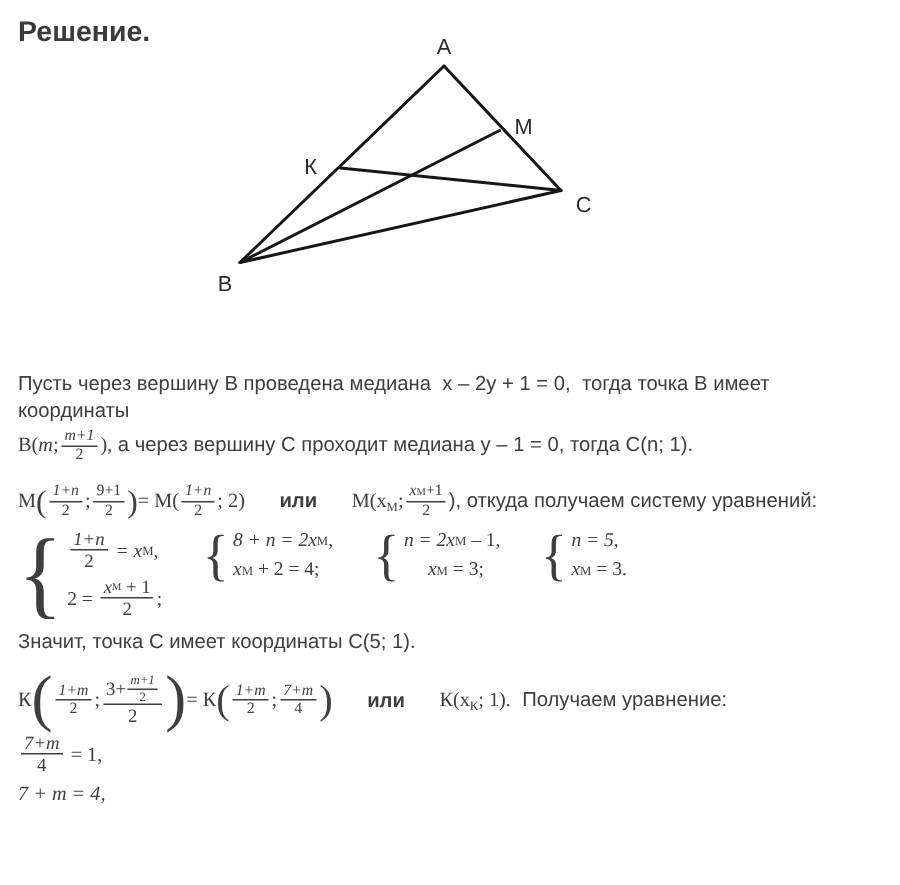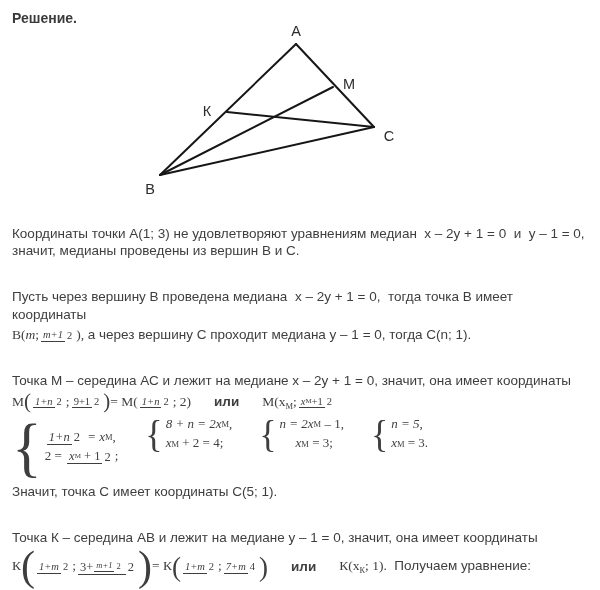--- a/index.html
+++ b/index.html
@@ -3,30 +3,30 @@
 <meta charset="utf-8">
 <style>
   html,body{margin:0;padding:0;}
   body{
     width:600px;height:590px;overflow:hidden;background:#ffffff;
     color:#3e3e3e;
     font-family:"Liberation Sans",sans-serif;
     font-size:13.5px;line-height:1.28;
   }
   .page{position:relative;padding:10px 10px 0 12px;width:576px;}
-  .title{font-weight:bold;font-size:14px;color:#3a3a3a;}
+  .title{font-weight:bold;font-size:19px;color:#3a3a3a;}
   svg.diagram{position:absolute;top:12px;left:0;}
   .diagram-space{height:184px;}
   .para{margin:13px 0 0 0;}
   .intro-line{display:block;margin-top:29px;}
   .fline{display:block;white-space:nowrap;margin-top:3px;}
   .fs{font-family:"Liberation Serif",serif;font-style:normal;}
   .fi{font-family:"Liberation Serif",serif;font-style:italic;}
   sub{font-family:"Liberation Serif",serif;font-style:normal;font-size:8.5px;vertical-align:-3px;line-height:0;}
-  .frac{display:inline-flex;flex-direction:row;align-items:center;vertical-align:middle;
+  .frac{display:inline-flex;flex-direction:column;align-items:center;vertical-align:middle;
         line-height:1.12;font-size:10.5px;margin:0 2px;text-align:center;
         font-family:"Liberation Serif",serif;}
   .frac .num{border-bottom:1px solid #3e3e3e;padding:0 2px;display:inline-flex;align-items:center;justify-content:center;}
   .frac .den{padding:0 2px;}
   .frac sub{font-size:7px;vertical-align:-2px;}
   .frac.lg{font-size:12.5px;}
   .frac.mini{font-size:8.5px;margin:0 1px;}
   .paren{font-family:"Liberation Serif",serif;vertical-align:middle;display:inline-block;line-height:0.85;font-weight:400;}
   .pM{font-size:21px;}
   .pL{font-size:27px;}
@@ -62,49 +62,47 @@
       <text x="296" y="24">A</text>
       <text x="150" y="182">В</text>
       <text x="389" y="129">С</text>
       <text x="207" y="104">К</text>
       <text x="349" y="77">М</text>
     </g>
   </svg>
 
   <div class="diagram-space"></div>
 
-  <p class="para">Координаты точки А(1; 3) не удовлетворяют уравнениям медиан&nbsp; x – 2y + 1 = 0&nbsp; и&nbsp; y – 1 = 0, значит, медианы проведены из вершин В и С.</p>
 
   <p class="para">
     <span class="intro-line">Пусть через вершину В проведена медиана&nbsp; x – 2y + 1 = 0,&nbsp; тогда точка В имеет координаты</span>
     <span class="fline"><span class="fs">В(</span><span class="fi">m</span><span class="fs">;</span><span class="frac">
           <span class="num fi">m+1</span>
           <span class="den fs">2</span>
         </span><span class="fs">),</span><span> а через вершину С проходит медиана y – 1 = 0, тогда С(n; 1).</span></span>
   </p>
 
   <p class="para">
-    <span class="intro-line">Точка М – середина АС и лежит на медиане x – 2y + 1 = 0, значит, она имеет координаты</span>
     <span class="fline"><span class="fs">М</span><span class="paren pM">(</span><span class="frac">
           <span class="num fi">1+n</span>
           <span class="den fs">2</span>
         </span><span class="fs">;</span><span class="frac">
           <span class="num fs">9+1</span>
           <span class="den fs">2</span>
         </span><span class="paren pM">)</span><span class="fs">= М(</span><span class="frac">
           <span class="num fi">1+n</span>
           <span class="den fs">2</span>
         </span><span class="fs">; 2)</span><span class="gap">или</span><span class="fs">М(x</span><sub>М</sub><span class="fs">;</span><span class="frac">
           <span class="num">
             <span class="fi">x</span>
             <sub>М</sub>
             <span class="fs">+1</span>
           </span>
           <span class="den fs">2</span>
-        </span></span>
+        </span><span>), откуда получаем систему уравнений:</span></span>
 
     <span class="systems">
       <span class="sys tall">
         <span class="brace">{</span>
         <span class="eqs">
           <span class="eqrow"><span class="frac lg"><span class="num fi">1+n</span><span class="den fs">2</span></span><span class="fi"> = x</span><sub>М</sub><span class="fs">,</span></span>
           <span class="eqrow"><span class="fs">2 = </span><span class="frac lg"><span class="num"><span class="fi">x</span><sub>М</sub><span class="fs"> + 1</span></span><span class="den fs">2</span></span><span class="fs">;</span></span>
         </span>
       </span>
       <span class="sys">
@@ -127,21 +125,20 @@
           <span class="eqrow"><span class="fi">n = 5,</span></span>
           <span class="eqrow"><span class="fi">x</span><sub>М</sub><span class="fs"> = 3.</span></span>
         </span>
       </span>
     </span>
 
     <span class="intro-line concl">Значит, точка С имеет координаты С(5; 1).</span>
   </p>
 
   <p class="para">
-    <span class="intro-line">Точка К – середина АВ и лежит на медиане y – 1 = 0, значит, она имеет координаты</span>
     <span class="fline"><span class="fs">К</span><span class="paren pXL">(</span><span class="frac">
           <span class="num fi">1+m</span>
           <span class="den fs">2</span>
         </span><span class="fs">;</span><span class="frac lg">
           <span class="num">
             <span class="fs">3+</span>
             <span class="frac mini">
               <span class="num fi">m+1</span>
               <span class="den fs">2</span>
             </span>

